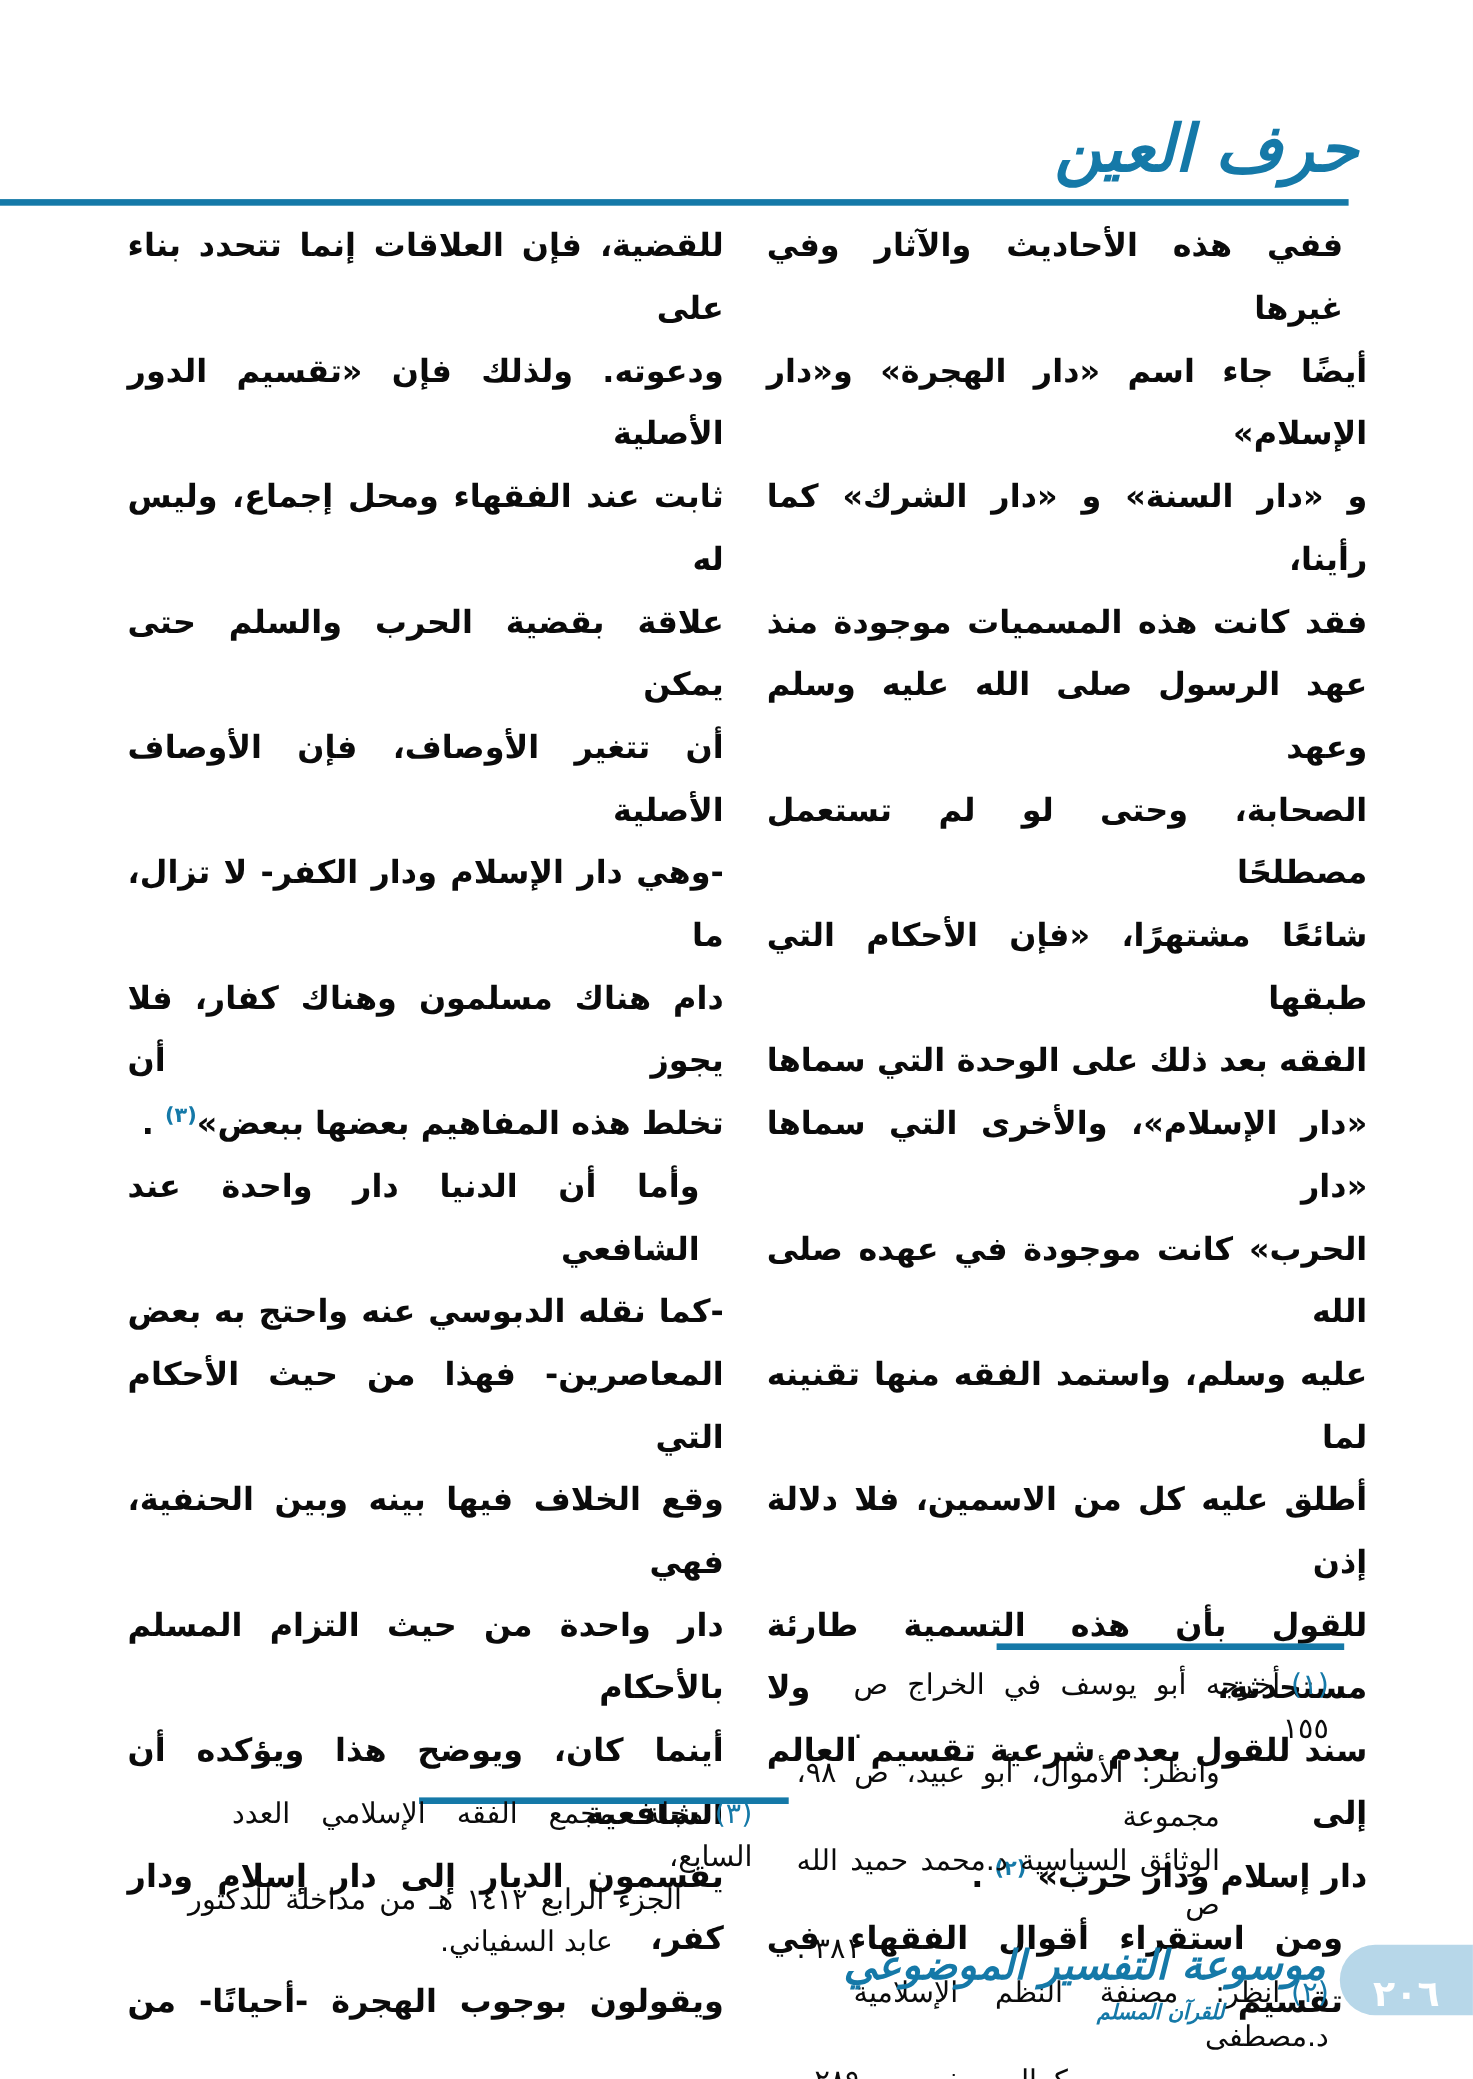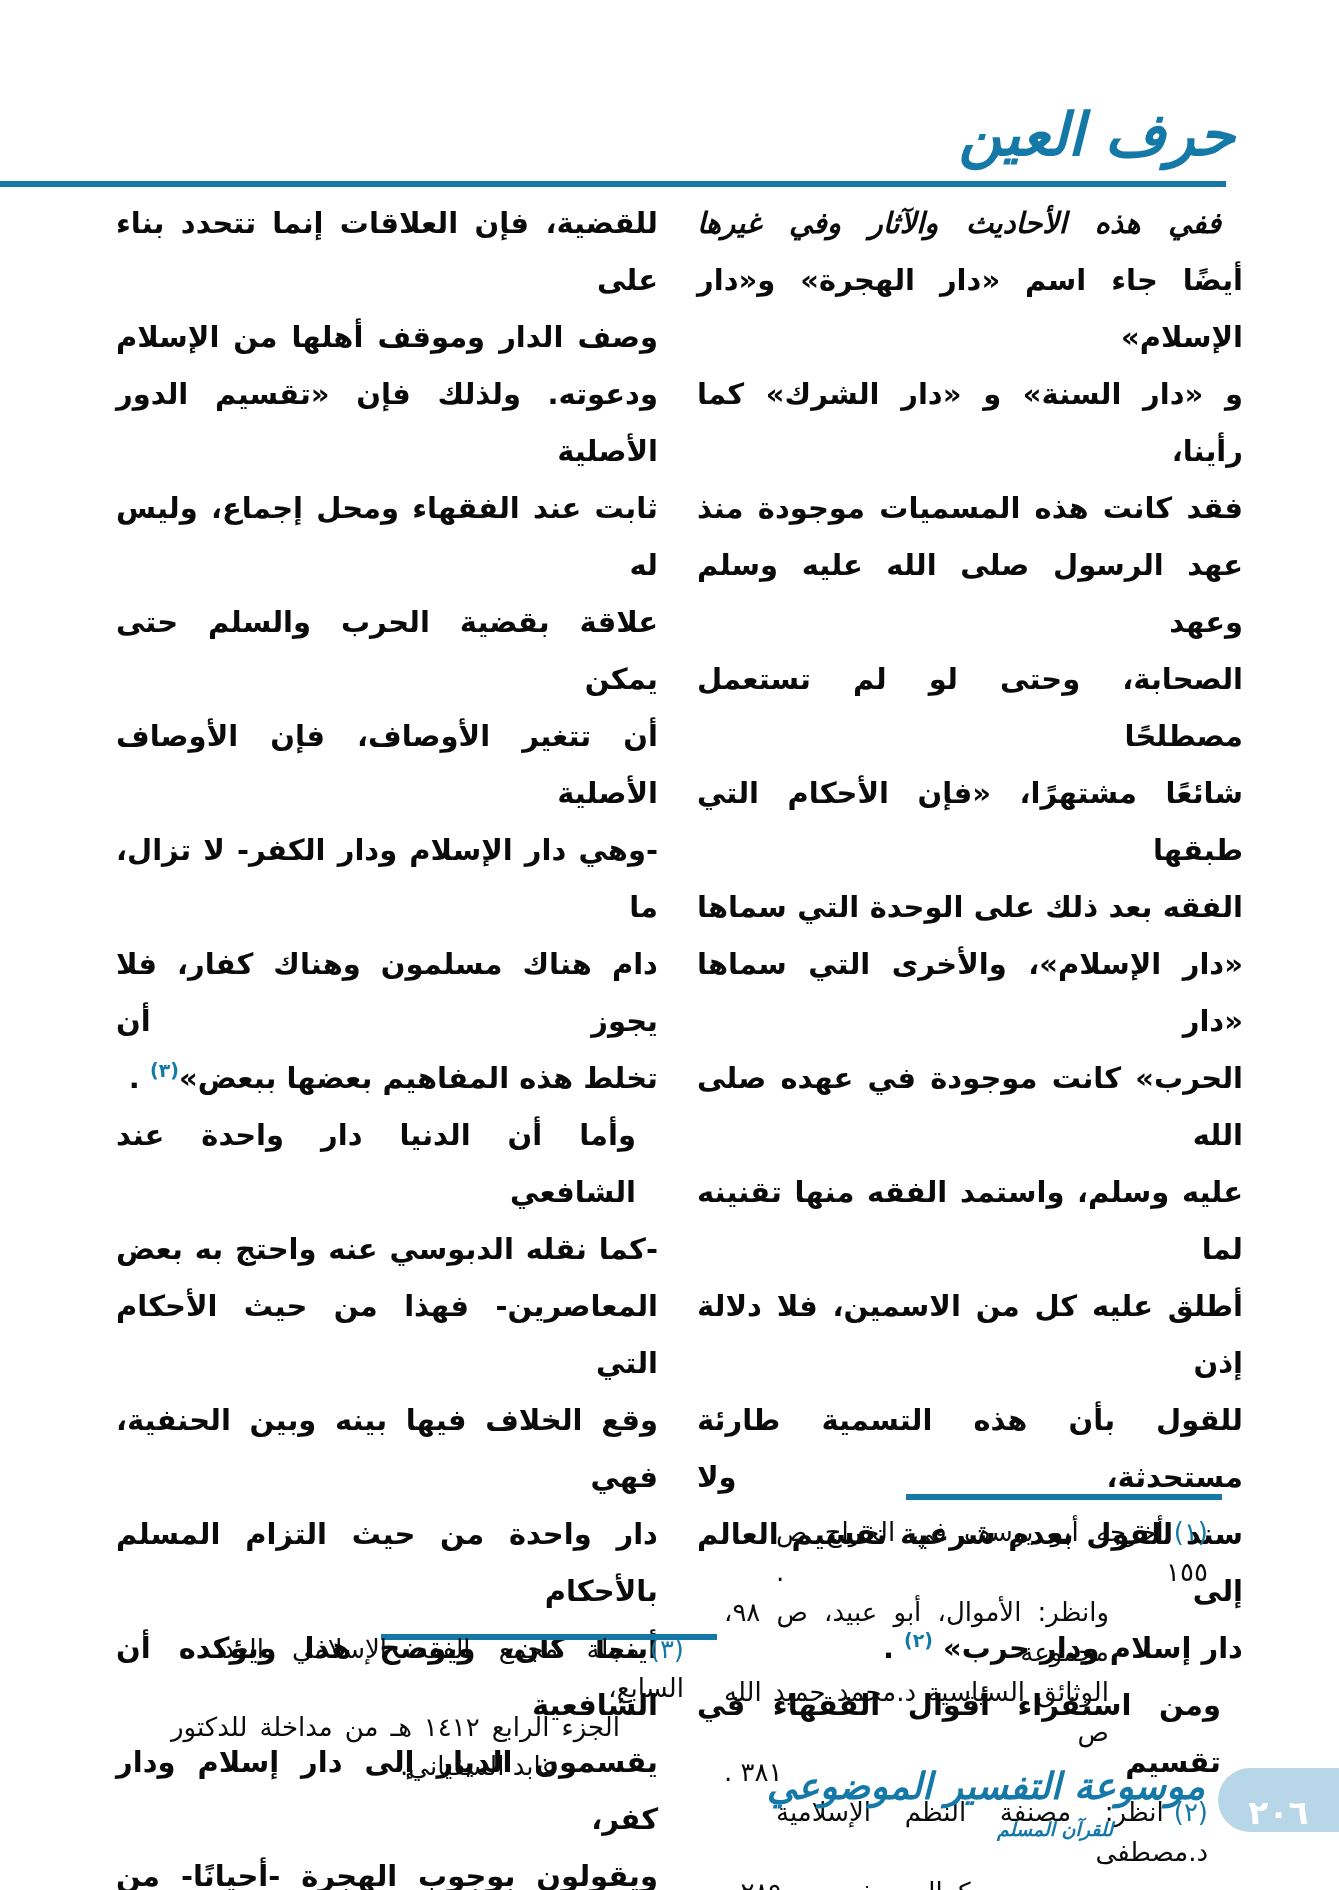--- a/index.html
+++ b/index.html
@@ -97,40 +97,39 @@
   }
 </style>
 </head>
 <body>
 
 <div class="page" style="--accent: #1579a8;">
   <div class="header-title">حرف العين</div>
   <div class="header-rule"></div>
 
   <div class="col col-right" id="col-right">
-      <div class="bodyline" style="text-align: justify; text-align-last: justify; padding-right: 22px; font-style: italic;"><span>ففي هذه الأحاديث والآثار وفي غيرها</span></div>
+      <div class="bodyline" style="text-align: justify; text-align-last: justify; padding-right: 22px;"><span>ففي هذه الأحاديث والآثار وفي غيرها</span></div>
       <div class="bodyline" style="text-align: justify; text-align-last: justify;"><span>أيضًا جاء اسم «دار الهجرة» و«دار الإسلام»</span></div>
       <div class="bodyline" style="text-align: justify; text-align-last: justify;"><span>و «دار السنة» و «دار الشرك» كما رأينا،</span></div>
       <div class="bodyline" style="text-align: justify; text-align-last: justify;"><span>فقد كانت هذه المسميات موجودة منذ</span></div>
       <div class="bodyline" style="text-align: justify; text-align-last: justify;"><span>عهد الرسول صلى الله عليه وسلم وعهد</span></div>
       <div class="bodyline" style="text-align: justify; text-align-last: justify;"><span>الصحابة، وحتى لو لم تستعمل مصطلحًا</span></div>
       <div class="bodyline" style="text-align: justify; text-align-last: justify;"><span>شائعًا مشتهرًا، «فإن الأحكام التي طبقها</span></div>
       <div class="bodyline" style="text-align: justify; text-align-last: justify;"><span>الفقه بعد ذلك على الوحدة التي سماها</span></div>
       <div class="bodyline" style="text-align: justify; text-align-last: justify;"><span>«دار الإسلام»، والأخرى التي سماها «دار</span></div>
       <div class="bodyline" style="text-align: justify; text-align-last: justify;"><span>الحرب» كانت موجودة في عهده صلى الله</span></div>
       <div class="bodyline" style="text-align: justify; text-align-last: justify;"><span>عليه وسلم، واستمد الفقه منها تقنينه لما</span></div>
       <div class="bodyline" style="text-align: justify; text-align-last: justify;"><span>أطلق عليه كل من الاسمين، فلا دلالة إذن</span></div>
       <div class="bodyline" style="text-align: justify; text-align-last: justify;"><span>للقول بأن هذه التسمية طارئة مستحدثة، ولا</span></div>
       <div class="bodyline" style="text-align: justify; text-align-last: justify;"><span>سند للقول بعدم شرعية تقسيم العالم إلى</span></div>
       <div class="bodyline" style="text-align: right;"><span>دار إسلام ودار حرب» </span><sup class="fn-ref">(٢)</sup><span> .</span></div>
       <div class="bodyline" style="text-align: justify; text-align-last: justify; padding-right: 22px;"><span>ومن استقراء أقوال الفقهاء في تقسيم</span></div>
     </div>
   <div class="col col-left" id="col-left">
       <div class="bodyline" style="text-align: justify; text-align-last: justify;"><span>للقضية، فإن العلاقات إنما تتحدد بناء على</span></div>
-      <div class="bodyline" style="text-align: justify; text-align-last: justify;"><span>وصف الدار وموقف أهلها من الإسلام</span></div>
       <div class="bodyline" style="text-align: justify; text-align-last: justify;"><span>ودعوته. ولذلك فإن «تقسيم الدور الأصلية</span></div>
       <div class="bodyline" style="text-align: justify; text-align-last: justify;"><span>ثابت عند الفقهاء ومحل إجماع، وليس له</span></div>
       <div class="bodyline" style="text-align: justify; text-align-last: justify;"><span>علاقة بقضية الحرب والسلم حتى يمكن</span></div>
       <div class="bodyline" style="text-align: justify; text-align-last: justify;"><span>أن تتغير الأوصاف، فإن الأوصاف الأصلية</span></div>
       <div class="bodyline" style="text-align: justify; text-align-last: justify;"><span>-وهي دار الإسلام ودار الكفر- لا تزال، ما</span></div>
       <div class="bodyline" style="text-align: justify; text-align-last: justify;"><span>دام هناك مسلمون وهناك كفار، فلا يجوز أن</span></div>
       <div class="bodyline" style="text-align: right;"><span>تخلط هذه المفاهيم بعضها ببعض»</span><sup class="fn-ref">(٣)</sup><span> .</span></div>
       <div class="bodyline" style="text-align: justify; text-align-last: justify; padding-right: 22px;"><span>وأما أن الدنيا دار واحدة عند الشافعي</span></div>
       <div class="bodyline" style="text-align: justify; text-align-last: justify;"><span>-كما نقله الدبوسي عنه واحتج به بعض</span></div>
       <div class="bodyline" style="text-align: justify; text-align-last: justify;"><span>المعاصرين- فهذا من حيث الأحكام التي</span></div>

